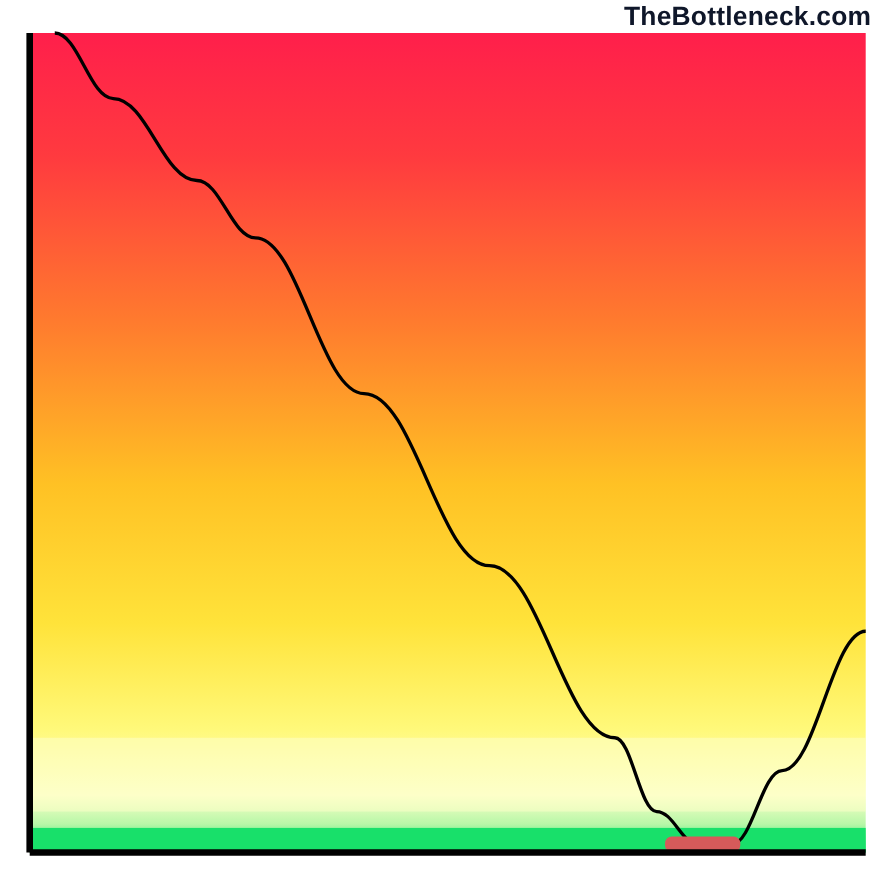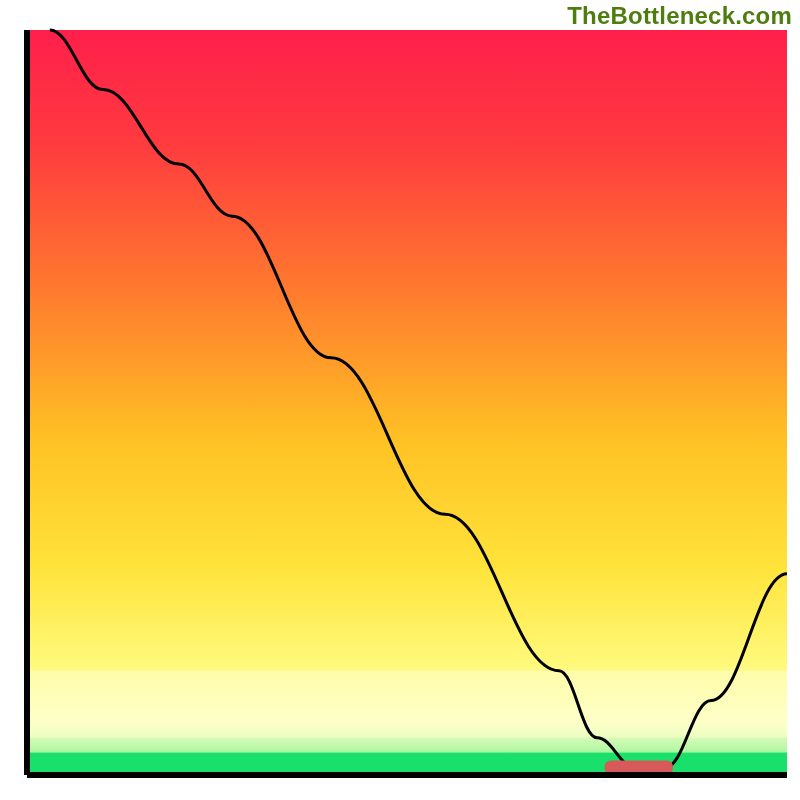--- a/index.html
+++ b/index.html
@@ -15,21 +15,21 @@
     position: relative;
     width: 800px;
     height: 800px;
   }
   .watermark {
     position: absolute;
     top: 2px;
     right: 8px;
     font-size: 24px;
     font-weight: 600;
-    color: #4d7c0f;
+    color: #0f172a;
     letter-spacing: 0.2px;
   }
   svg { display: block; }
 </style>
 </head>
 <body>
 <div class="wrap">
 
   <div class="watermark">TheBottleneck.com</div>
 

